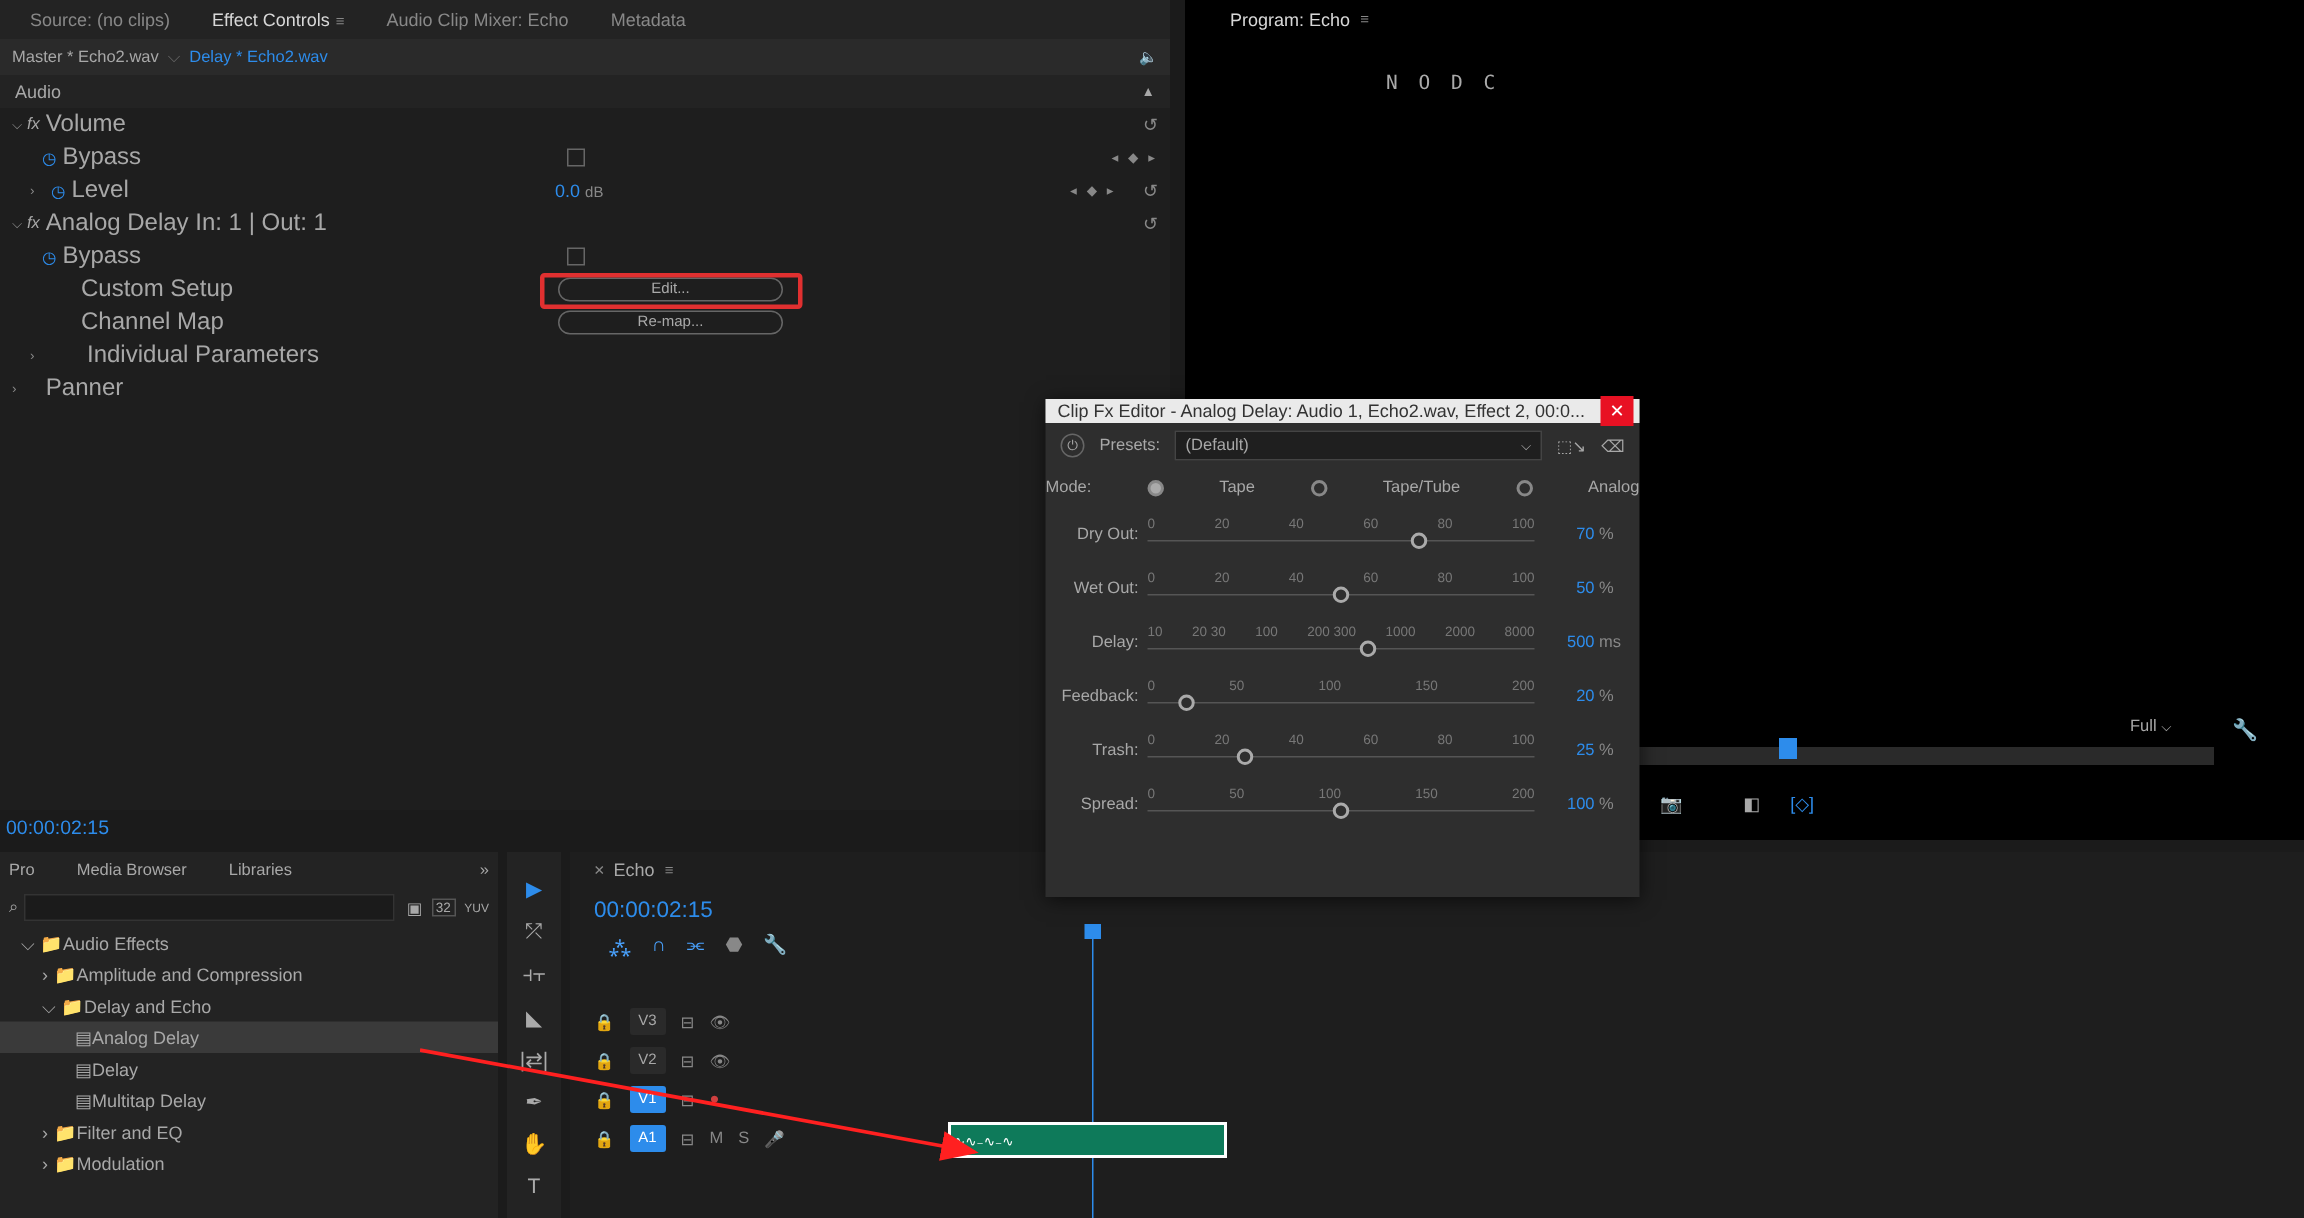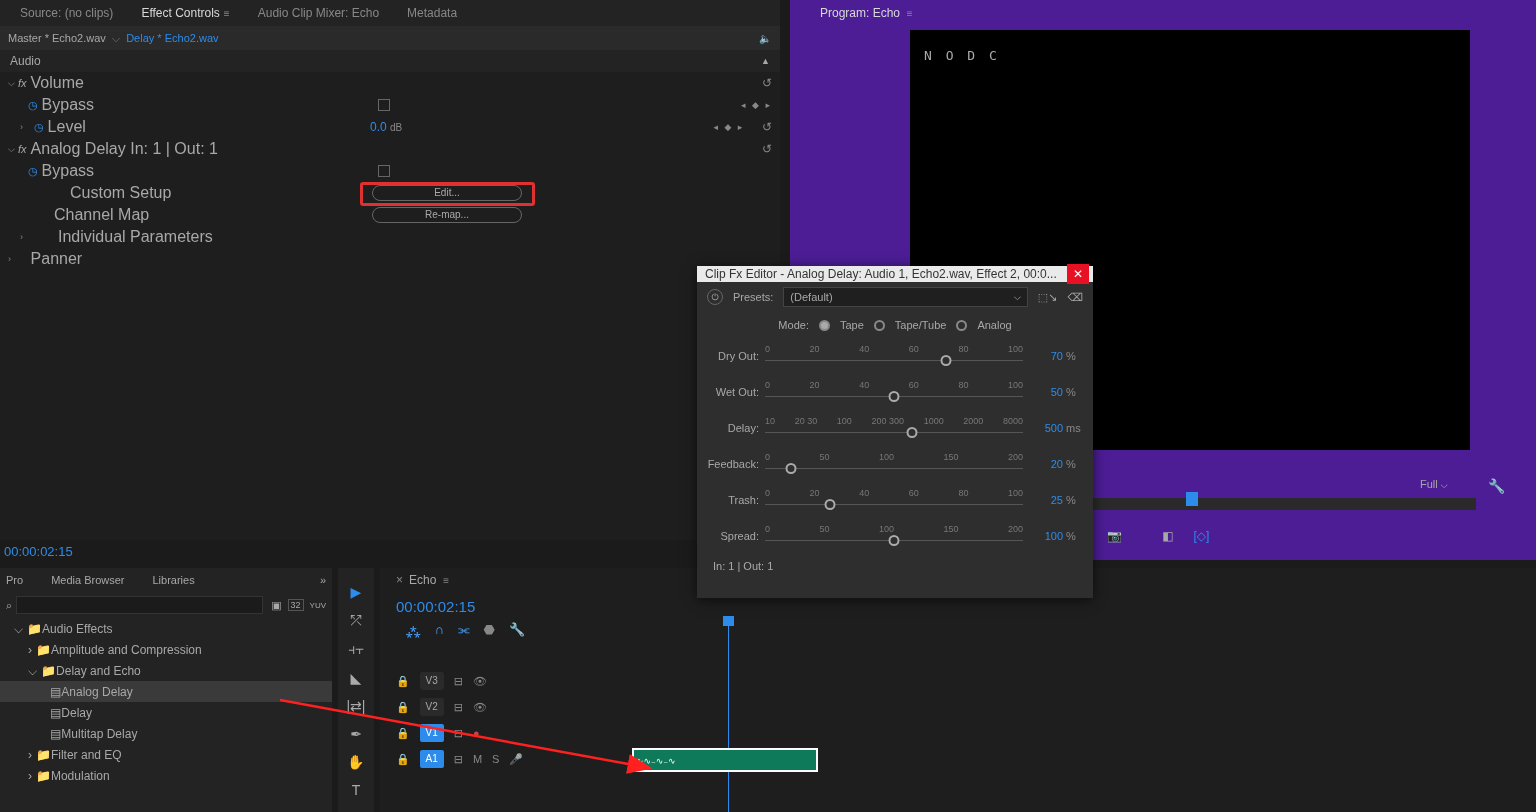--- a/index.html
+++ b/index.html
@@ -24,21 +24,21 @@
 .rtcol { position:absolute; right:8px; display:flex; align-items:center; gap:6px; font-size:10px; color:#888; }
 .chk { width:12px; height:12px; border:1px solid #666; position:absolute; left:378px; }
 .pillbtn { position:absolute; left:372px; width:150px; height:16px; border:1px solid #666; border-radius:9px; text-align:center; font-size:10px; color:#aaa; line-height:14px; cursor:pointer; }
 .valblue { position:absolute; left:370px; color:#2d8ceb; font-size:12px; }
 .redbox { position:absolute; left:360px; top:0px; width:175px; height:24px; border:3px solid #e03030; border-radius:3px; pointer-events:none; }
 
 
 #tc-left { position:absolute; left:4px; top:544px; color:#2d8ceb; font-size:13px; }
 
 
-#prog { position:absolute; left:790px; top:0; width:746px; height:560px; background:#4c1d95; }
+#prog { position:absolute; left:790px; top:0; width:746px; height:560px; background:#000000; }
 #prog-tab { height:26px; display:flex; align-items:center; padding-left:30px; font-size:12px; color:#d8d8d8; }
 #prog-view { position:absolute; left:120px; top:30px; width:560px; height:420px; background:#000; }
 #prog-ctrls { position:absolute; left:0; bottom:0; width:100%; height:90px; }
 #prog-res { position:absolute; right:56px; top:8px; width:60px; font-size:11px; }
 #prog-wrench { position:absolute; right:30px; top:8px; font-size:14px; }
 #prog-scrub { position:absolute; left:80px; top:28px; right:60px; height:12px; background:#2a2a2a; }
 #prog-play { position:absolute; left:80px; right:30px; bottom:12px; height:24px; display:flex; align-items:center; gap:20px; }
 #prog-mark { position:absolute; left:396px; top:22px; width:12px; height:14px; background:#2d8ceb; }
 
 
@@ -75,21 +75,21 @@
 #clip { position:absolute; left:252px; top:180px; width:186px; height:24px; background:#0e7a5a; border:2px solid #fff; }
 #clip .wav { position:absolute; left:2px; top:6px; font-size:9px; color:#fff; }
 
 
 #fxeditor { position:absolute; left:697px; top:266px; width:396px; height:332px; background:#2e2e2e; box-shadow:0 2px 12px rgba(0,0,0,.6); font-size:11px; }
 #fxe-title { height:16px; background:#eaeaea; color:#333; display:flex; align-items:center; padding:0 4px 0 8px; font-size:12px; }
 #fxe-close { width:22px; height:20px; background:#e81123; color:#fff; text-align:center; line-height:20px; margin-left:auto; cursor:pointer; font-size:12px; }
 #fxe-bar { height:30px; display:flex; align-items:center; padding:0 10px; gap:10px; }
 #fxe-power { width:16px; height:16px; border:1px solid #666; border-radius:50%; display:flex; align-items:center; justify-content:center; font-size:9px; }
 #fxe-preset { flex:1; background:#1f1f1f; border:1px solid #444; height:20px; padding:0 6px; display:flex; align-items:center; justify-content:space-between; }
-#fxe-mode { display:flex; align-items:center; justify-content:center; gap:10px; height:26px; }
+#fxe-mode { display:flex; align-items:center; justify-content:space-between; gap:10px; height:26px; }
 .radio { width:11px; height:11px; border:2px solid #888; border-radius:50%; display:inline-block; }
 .radio.on { background:#aaa; }
 .slrow { display:flex; align-items:center; height:36px; padding:0 10px; }
 .slrow .lab { width:58px; text-align:right; padding-right:6px; }
 .slrow .track { flex:1; height:24px; position:relative; }
 .slrow .ticks { position:absolute; top:0; width:100%; display:flex; justify-content:space-between; font-size:9px; color:#777; }
 .slrow .line { position:absolute; top:16px; width:100%; height:1px; background:#555; }
 .slrow .knob { position:absolute; top:11px; width:11px; height:11px; border:2px solid #aaa; border-radius:50%; background:#2e2e2e; transform:translateX(-50%); }
 .slrow .val { width:40px; text-align:right; color:#2d8ceb; }
 .slrow .unit { width:20px; color:#888; padding-left:3px; }
@@ -155,21 +155,21 @@
     <span class="rtcol">
         <span class="reset-ico">↺</span>
       </span>
   </div>
   <div class="fxrow">
     <span class="clock">◷</span>
     <span class="nm">Bypass</span>
     <span class="chk"></span>
   </div>
   <div class="fxrow" style="position:relative">
-    <span class="nm" style="margin-left:62px">Custom Setup</span>
+    <span class="nm" style="margin-left:46px">Custom Setup</span>
     <span class="pillbtn">Edit...</span>
     <div class="redbox"></div>
   </div>
   <div class="fxrow">
     <span class="nm" style="margin-left:46px">Channel Map</span>
     <span class="pillbtn">Re-map...</span>
   </div>
   <div class="fxrow">
     <span class="tw" style="margin-left:12px">›</span>
     <span class="nm" style="margin-left:28px">Individual Parameters</span>
@@ -418,21 +418,20 @@
             <span>150</span>
             <span>200</span>
           </span>
     <span class="line"></span>
     <span class="knob" style="left:50%"></span>
   </span>
   <span class="val">100</span>
   <span class="unit">%</span>
       </div>
     </div>
-  <div id="fxe-io">In: 1 | Out: 1</div>
 </div>
 
 <svg id="arrow">
   <defs>
       <marker id="ah" markerWidth="10" markerHeight="8" refX="9" refY="4" orient="auto">
         <polygon points="0 0, 10 4, 0 8" fill="#ff2020"></polygon>
       </marker>
     </defs>
   <line x1="0" y1="8" x2="370" y2="76" stroke="#ff2020" stroke-width="2.5" marker-end="url(#ah)"></line>
 </svg>

